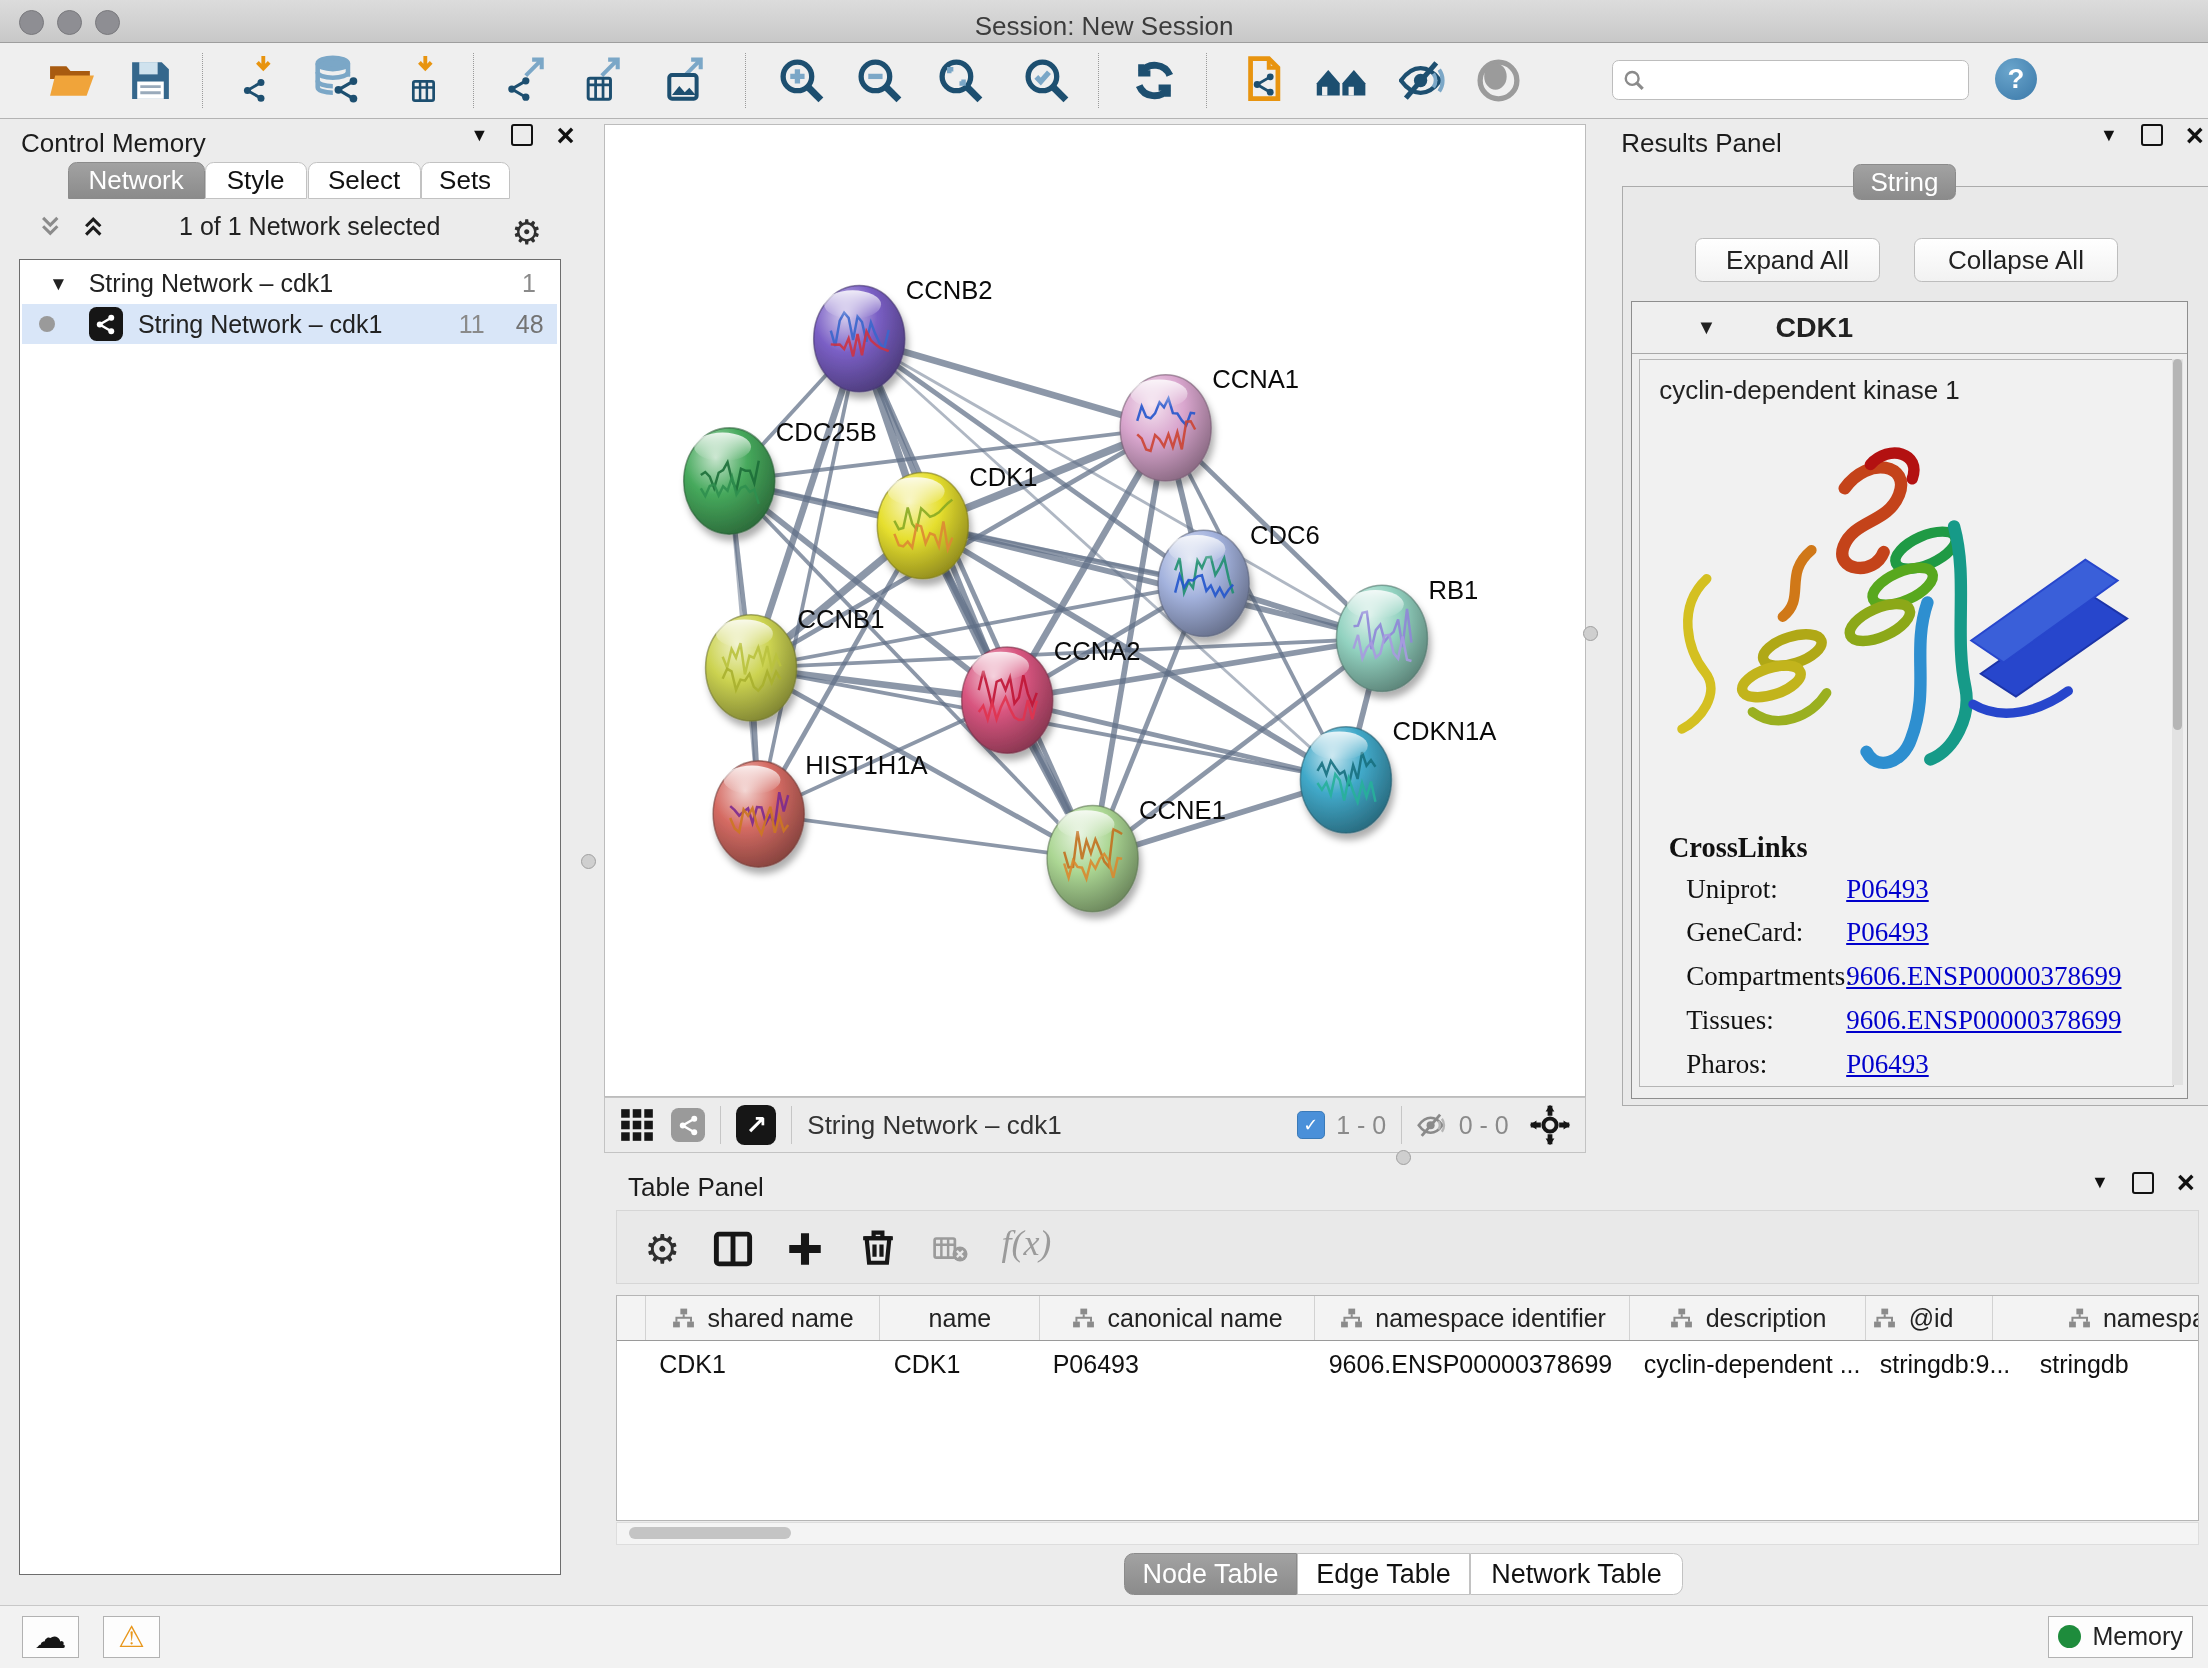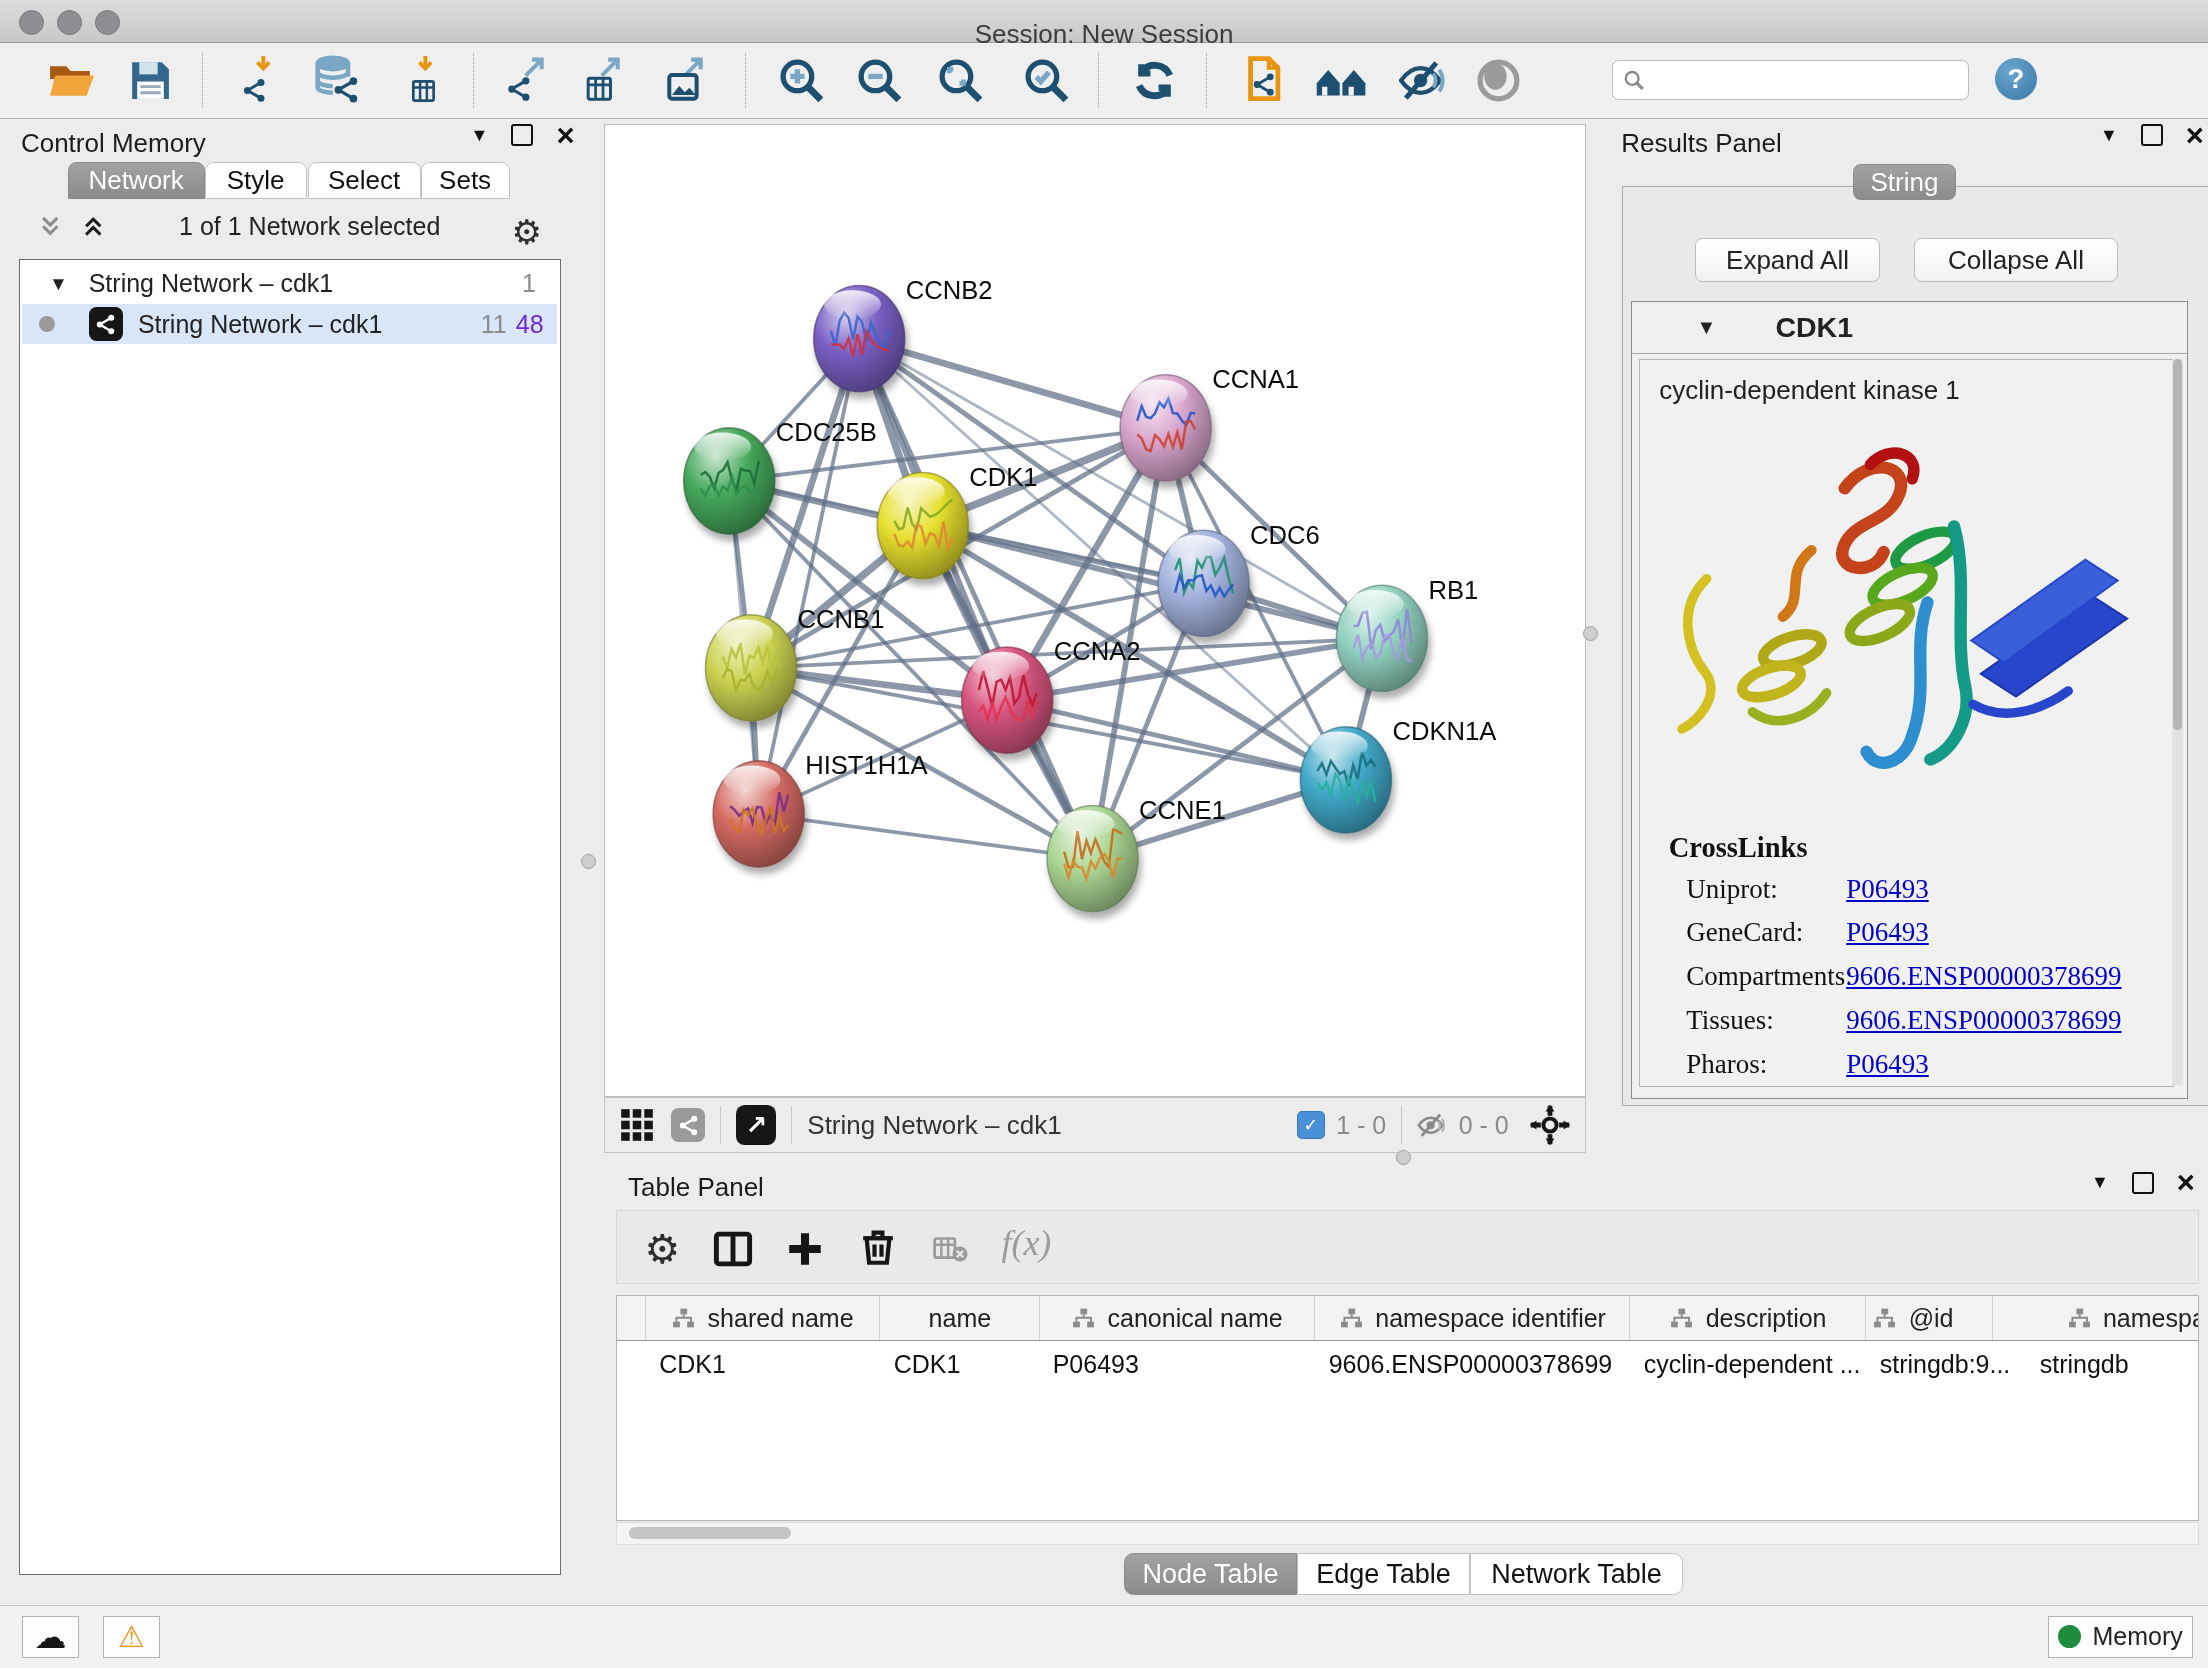--- a/index.html
+++ b/index.html
@@ -4,21 +4,21 @@
 <style>
   html,body{margin:0;padding:0;background:#e2e2e2;}
   #win{position:relative;width:2208px;height:1668px;overflow:hidden;background:#ececec;
        font-family:"Liberation Sans","DejaVu Sans",sans-serif;color:#222;}
   .abs{position:absolute;}
   
   .titlebar{position:absolute;left:0;top:0;width:2208px;height:42px;
     background:linear-gradient(#dcdcdc,#c8c8c8);border-bottom:1px solid #9e9e9e;}
   .tlight{position:absolute;top:9.5px;width:23px;height:23px;border-radius:50%;
     background:#8e8e93;border:1px solid #79797d;}
-  .wtitle{position:absolute;left:0;top:19px;width:100%;text-align:center;font-size:26px;color:#3c3c3c;}
+  .wtitle{position:absolute;left:0;top:11px;width:100%;text-align:center;font-size:26px;color:#3c3c3c;}
   
   .toolbar{position:absolute;left:0;top:43px;width:2208px;height:75px;background:#efefef;
     border-bottom:1px solid #b3b3b3;}
   .tbi{position:absolute;top:11.4px;width:53px;height:53px;display:flex;align-items:center;justify-content:center;}
   .tbsep{position:absolute;top:9.5px;height:55px;border-left:1.9px dotted #9a9a9a;}
   .searchbox{position:absolute;left:1612px;top:17px;width:357px;height:40px;background:#fff;
     border:1px solid #bdbdbd;border-radius:6.7px;display:flex;align-items:center;padding:0 9.5px;box-sizing:border-box;}
   .searchbox input{border:none;outline:none;font-size:24px;flex:1;background:transparent;
     font-family:"Liberation Sans","DejaVu Sans",sans-serif;}
   .helpbtn{position:absolute;left:1995px;top:15px;width:42px;height:42px;border-radius:50%;
@@ -308,21 +308,21 @@
       </div>
       <div class="trow" style="top:44px;background:#d9e6f8">
         <span style="margin-left:17px;width:16px;height:16px;border-radius:50%;background:#9a9a9a"></span>
         <span class="sharebadge" style="margin-left:34px">
           <svg width="23" height="23" viewBox="0 0 24 24" color="#fff">
               <use href="#d-share"></use>
             </svg>
         </span>
         <span style="margin-left:15px">String Network – cdk1</span>
         <span style="margin-left:auto;color:#8a8a8a">11</span>
-        <span style="margin-left:9px;margin-right:13.3px;color:#6d28d9">48</span>
+        <span style="margin-left:31px;margin-right:13.3px;color:#737373">48</span>
       </div>
     </div>
   </div>
 
   <svg id="canvas" viewBox="0 0 1033 1023">
       <defs>
         <linearGradient id="glossG" x1="0" y1="0" x2="0" y2="1">
       <stop offset="0" stop-color="#fff" stop-opacity="0.85"></stop>
           <stop offset="1" stop-color="#fff" stop-opacity="0"></stop>
         </linearGradient>

